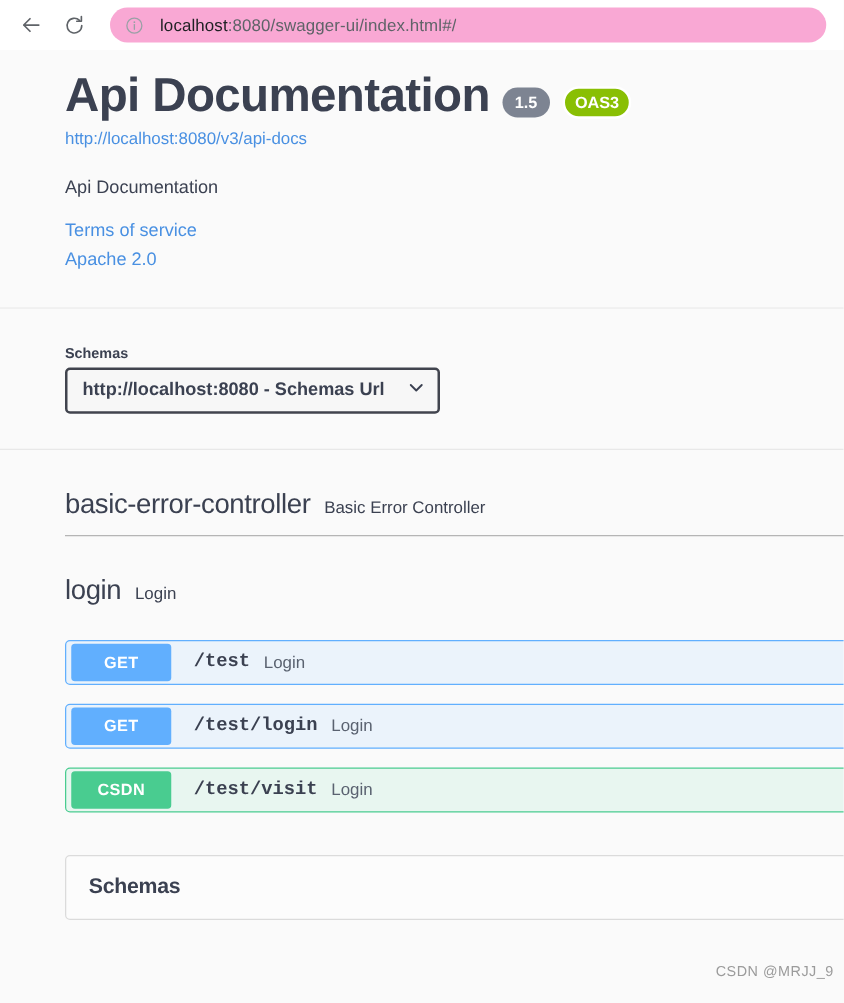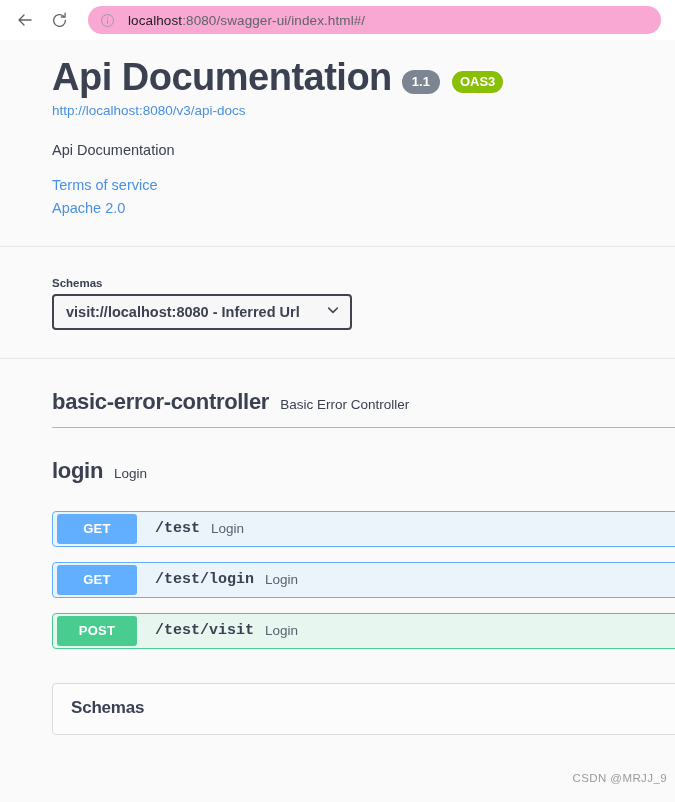--- a/index.html
+++ b/index.html
@@ -156,21 +156,21 @@
   #operations-area { padding: 0 52px; background: #fafafa; }
   .tag-section { padding-top: 30px; }
   .tag-header {
     display: flex;
     align-items: baseline;
     gap: 11px;
     padding-bottom: 12px;
   }
   .tag-name {
     font-size: 22px;
-    font-weight: bold;
+    font-weight: normal;
     color: #3b4151;
     letter-spacing: -0.3px;
   }
   .tag-desc {
     font-size: 13.5px;
     color: #3b4151;
   }
   .tag-rule {
     height: 1px;
     background: #b5b5b5;
@@ -284,38 +284,38 @@
   </div>
 
 </div>
 
 <div id="swagger-page">
 
   <div class="info-block">
 
     <div id="api-title-row">
       <h1 id="api-title">Api Documentation</h1>
-      <span class="badge" id="version-badge">1.1</span>
+      <span class="badge" id="version-badge">1.5</span>
       <span class="badge" id="oas-badge">OAS3</span>
     </div>
 
     <a id="api-docs-link" href="#">http://localhost:8080/v3/api-docs</a>
 
     <div id="api-description">Api Documentation</div>
 
     <a class="info-link" id="terms-link" href="#">Terms of service</a>
     <a class="info-link" id="license-link" href="#">Apache 2.0</a>
   </div>
 
   <div class="hr-thin"></div>
 
   <div id="servers-block">
     <div id="servers-label">Schemas</div>
     <div id="server-select">
-      <span id="server-select-value">visit://localhost:8080 - Inferred Url</span>
+      <span id="server-select-value">http://localhost:8080 - Schemas Url</span>
       <span>
         <svg width="14" height="14" viewBox="0 0 14 14" fill="none">
           <path d="M2.6 5L7 9.4L11.4 5" stroke="#3b4151" stroke-width="1.5" stroke-linecap="round" stroke-linejoin="round"></path>
         </svg>
       </span>
     </div>
   </div>
 
   <div class="hr-thin"></div>
 
@@ -343,21 +343,21 @@
           <span class="op-summary">Login</span>
         </div>
 
         <div class="operation get">
           <span class="method-badge get">GET</span>
           <span class="op-path">/test/login</span>
           <span class="op-summary">Login</span>
         </div>
 
         <div class="operation post">
-          <span class="method-badge post">POST</span>
+          <span class="method-badge post">CSDN</span>
           <span class="op-path">/test/visit</span>
           <span class="op-summary">Login</span>
         </div>
 
       </div>
     </div>
   </div>
 
   <div id="schemas-section">
     <div id="schemas-panel">

